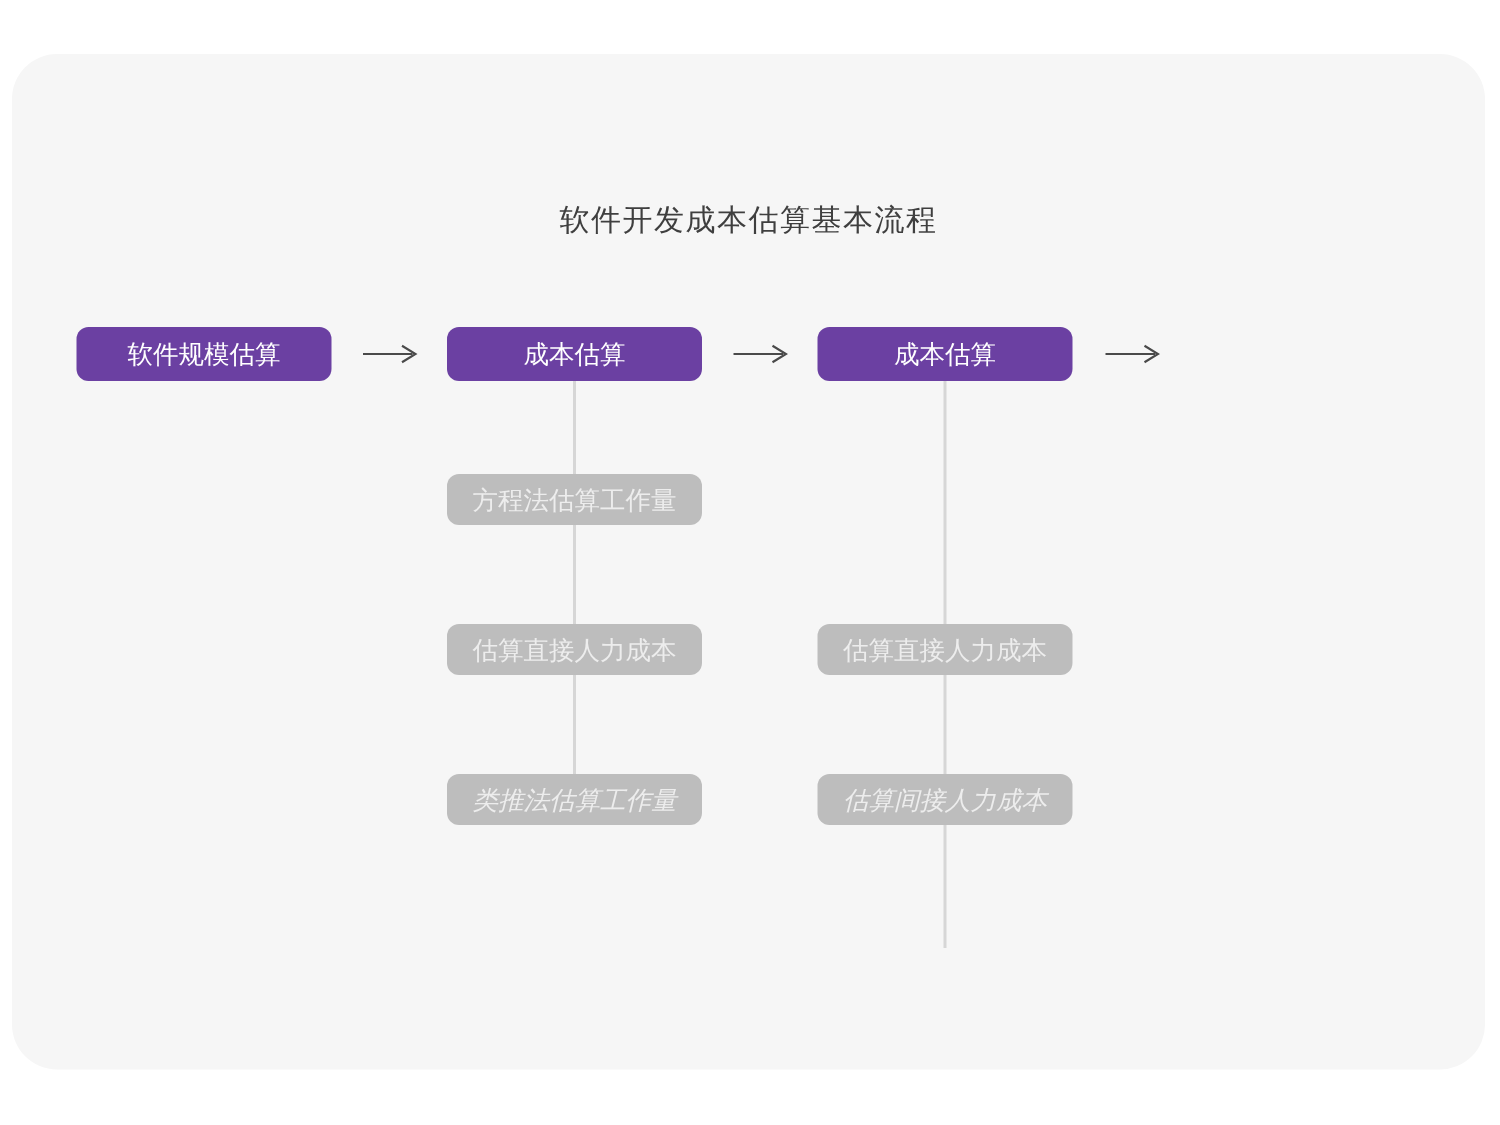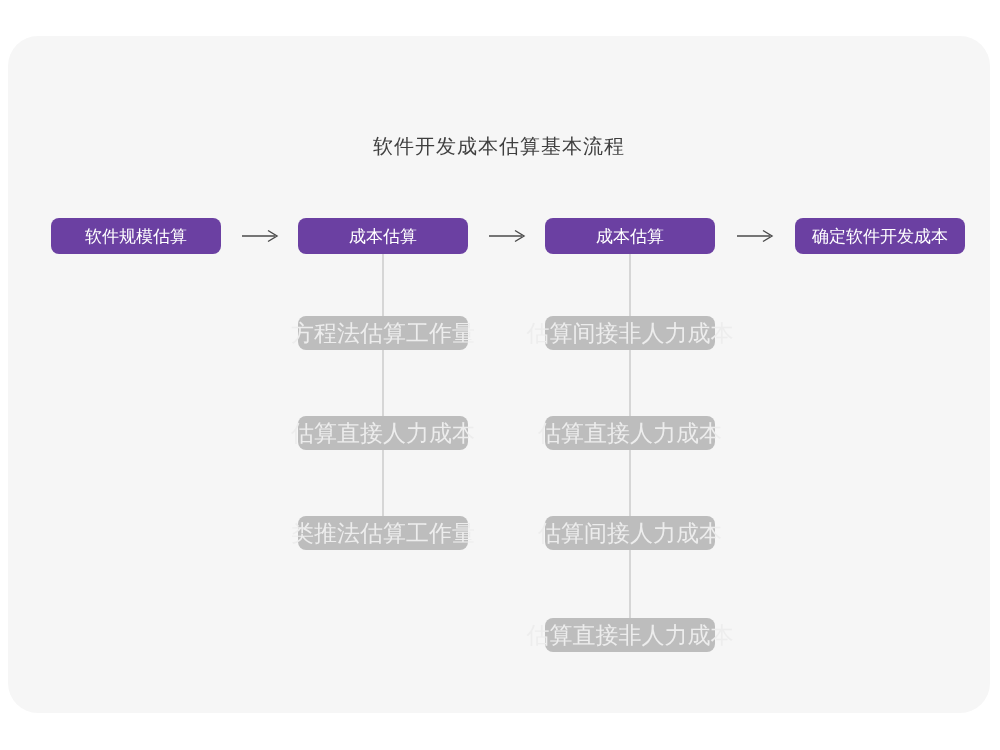--- a/index.html
+++ b/index.html
@@ -75,32 +75,32 @@
     z-index: 0;
   }
   .vline-work { left: 374px; top: 218px; height: 276px; }
   .vline-cost { left: 621px; top: 218px; height: 378px; }
   .substep {
     position: absolute;
     width: 170px; height: 34px;
     background: var(--substep);
     border-radius: 8px;
     color: var(--substep-text);
-    font-size: 23px;
+    font-size: 17px;
     display: flex;
     align-items: center;
     justify-content: center;
     white-space: nowrap;
     z-index: 1;
   }
   .col-work { left: 290px; }
   .col-cost { left: 537px; }
   .row-1 { top: 280px; }
   .row-2 { top: 380px; }
-  .row-3 { top: 480px; }
+  .row-3 { top: 480px; font-style: italic; }
   .row-4 { top: 582px; }
 </style>
 </head>
 <body>
 
 <div class="page">
   <div class="card">
 
     <div class="title">软件开发成本估算基本流程</div>
 
@@ -124,44 +124,35 @@
 
     <div class="stage stage-3">
       <span>成本估算</span>
     </div>
 
     <svg class="arrow arrow-3" width="38" height="14" viewBox="0 0 38 14">
       <line x1="1" y1="7" x2="34" y2="7" stroke="var(--arrow)" stroke-width="1.4"></line>
       <path d="M27 1.5 L36 7 L27 12.5" fill="none" stroke="var(--arrow)" stroke-width="1.4"></path>
     </svg>
 
-    <div class="stage stage-4">
-      <span>确定软件开发成本</span>
-    </div>
 
     <div class="vline vline-work"></div>
     <div class="vline vline-cost"></div>
 
     <div class="substep col-work row-1">
       <span>方程法估算工作量</span>
     </div>
     <div class="substep col-work row-2">
       <span>估算直接人力成本</span>
     </div>
     <div class="substep col-work row-3">
       <span>类推法估算工作量</span>
     </div>
 
-    <div class="substep col-cost row-1">
-      <span>估算间接非人力成本</span>
-    </div>
     <div class="substep col-cost row-3">
       <span>估算间接人力成本</span>
     </div>
     <div class="substep col-cost row-2">
       <span>估算直接人力成本</span>
     </div>
-    <div class="substep col-cost row-4">
-      <span>估算直接非人力成本</span>
-    </div>
 
   </div>
 </div>
 
 </body></html>

